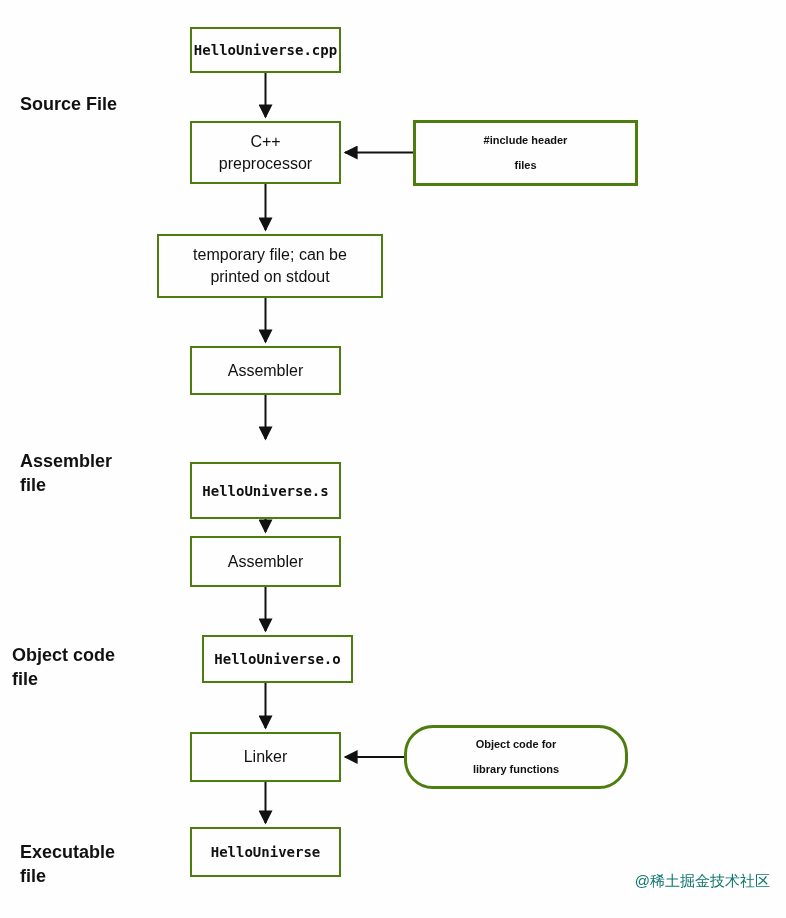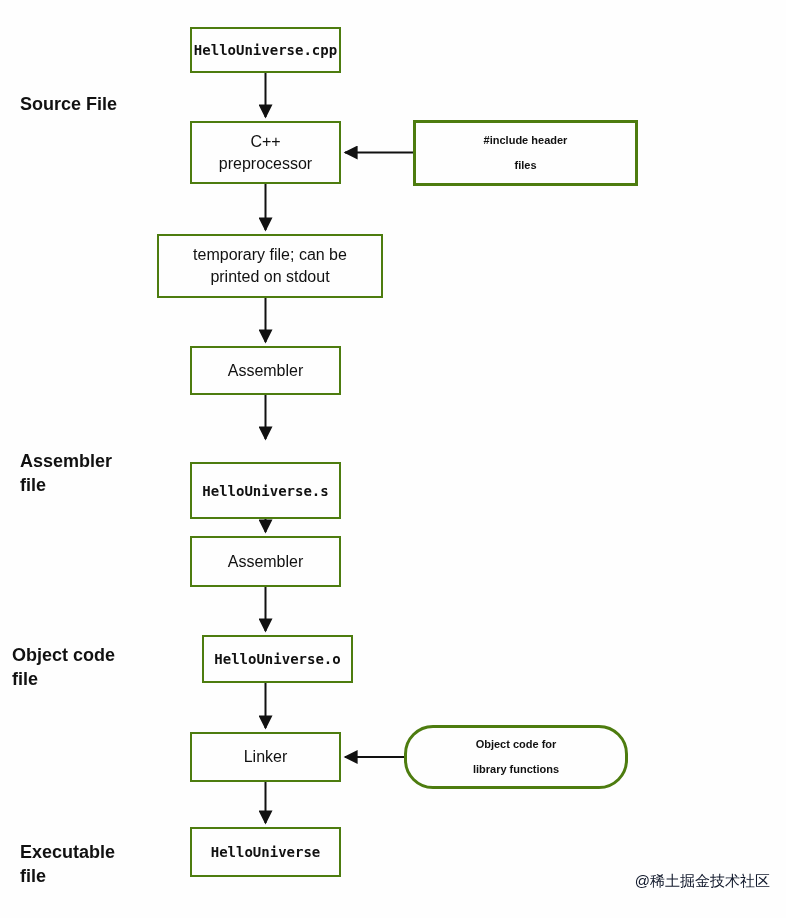--- a/index.html
+++ b/index.html
@@ -48,21 +48,21 @@
     line-height: 24px;
     white-space: pre-line;
   }
   .watermark {
     position: absolute;
     left: 600px;
     top: 872px;
     width: 170px;
     text-align: right;
     font-size: 15px;
-    color: #0f172a;
+    color: #0f766e;
   }
 
   
   #node-cpp-source      { left:190px; top:27px;  width:151px; height:46px; }
   #node-preprocessor    { left:190px; top:121px; width:151px; height:63px; }
   #node-include-headers { left:413px; top:120px; width:225px; height:66px; }
   #node-temp-file       { left:157px; top:234px; width:226px; height:64px; }
   #node-compiler        { left:190px; top:346px; width:151px; height:49px; }
   #node-assembly-file   { left:190px; top:462px; width:151px; height:57px; }
   #node-assembler       { left:190px; top:536px; width:151px; height:51px; }

